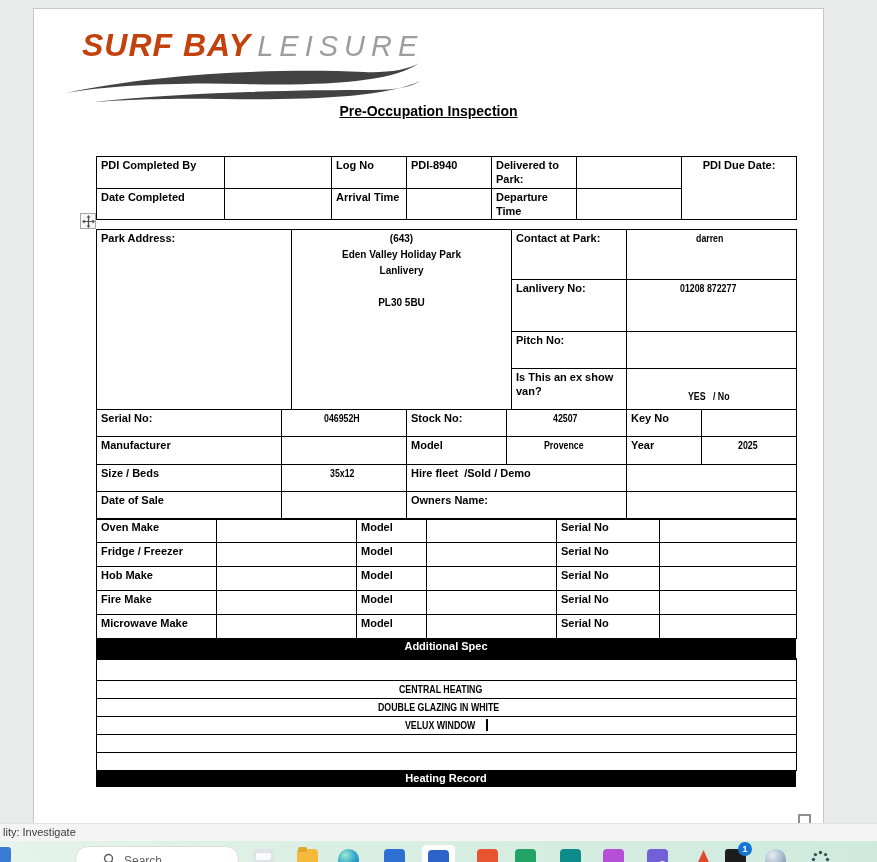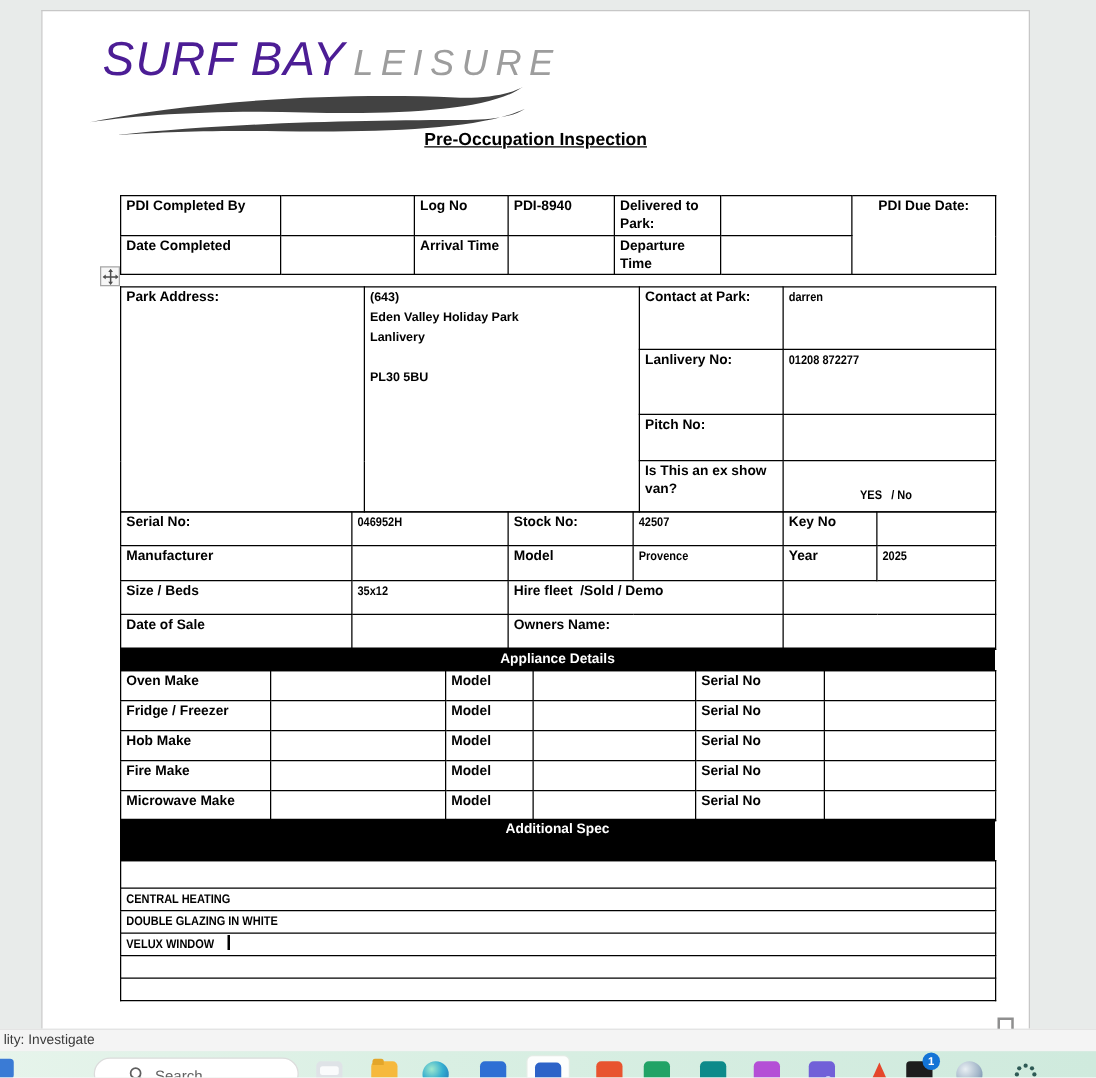--- a/index.html
+++ b/index.html
@@ -7,46 +7,46 @@
   body { position:relative; font-family:"Liberation Sans", sans-serif; background:#e9eceb; }
 
   
   .doc-area { position:absolute; left:0; top:0; right:0; bottom:39px; background:#e8ebea; overflow:hidden; }
   .page { position:absolute; left:33px; top:8px; width:791px; height:900px; background:#ffffff;
           border:1px solid #c7c7c7; border-bottom:none; }
 
   
   .logo-wrap { position:absolute; left:30px; top:18px; width:360px; }
   .logo-text { white-space:nowrap; padding-left:18px; }
-  .logo-bold { font-size:38px; font-weight:normal; font-style:italic; color:#4c1d95; letter-spacing:1px; }
+  .logo-bold { font-size:32px; font-weight:bold; font-style:italic; color:#c2410c; letter-spacing:1px; }
   .logo-light { font-size:29px; font-style:italic; color:#9d9d9d; letter-spacing:6px; margin-left:6px; }
   .logo-swoosh { display:block; margin-top:-4px; }
 
   
   .doc-title { position:absolute; left:0; top:94px; width:100%; text-align:center;
                font-size:14px; font-weight:bold; text-decoration:underline; color:#000; }
 
   
   .tbl-a-pos { position:absolute; left:62px; top:147px; }
   .tbl-rest-pos { position:absolute; left:62px; top:220px; width:700px; }
   table { border-collapse:collapse; table-layout:fixed; width:700px; }
   .stacked { margin-top:-1.5px; }
   td { border:1.5px solid #000; padding:1px 4px; vertical-align:top; overflow:hidden;
        font-size:11px; font-weight:bold; color:#000; line-height:14px; }
-  td.inp { cursor:text; }
+  td.inp { cursor:text;text-align:center; }
   .cond { display:inline-block; transform:scaleX(0.88); transform-origin:0 50%;
           font-size:10px; white-space:pre; letter-spacing:0; }
   .ws-pre { white-space:pre; }
   .cell-center-bottom { vertical-align:bottom; text-align:center; padding-bottom:5px; }
   .addr-line { font-size:10px; line-height:16px; }
   .addr-gap { margin-top:16px; }
 
   .bar { height:19px; background:#000; color:#fff; text-align:center; font-weight:bold;
          font-size:11px; line-height:18px; width:700px; position:relative; z-index:2; margin-top:-1.5px; }
-  .bar.thin { height:34px; line-height:17px; }
+  .bar.thin { height:22px; line-height:17px; }
   .bar.heat { height:17px; line-height:17px; }
 
   .caret { display:inline-block; width:1.5px; height:12px; background:#000; vertical-align:-2px; margin-left:1px; }
 
   
   .move-handle { position:absolute; left:46px; top:204px; width:16px; height:16px;
                  border:1px solid #a6a6a6; background:#f7f7f7; display:flex; align-items:center; justify-content:center; cursor:move; }
   .resize-handle { position:absolute; left:764px; top:805px; width:13px; height:13px;
                    border:2px solid #8f8f8f; background:#fff; z-index:3; cursor:nwse-resize; }
 
@@ -198,21 +198,20 @@
         </tr>
         <tr style="height:28px">
           <td>Date of Sale</td>
           <td class="inp"></td>
           <td colspan="2">Owners Name:</td>
           <td colspan="2" class="inp"></td>
         </tr>
       </tbody>
         </table>
 
-      <div class="bar">Appliance Details</div>
 
       <table class="stacked">
         <colgroup>
             <col style="width:120px">
             <col style="width:140px">
             <col style="width:70px">
             <col style="width:130px">
             <col style="width:103px">
             <col style="width:137px">
           </colgroup>
@@ -281,20 +280,21 @@
             </tr>
         <tr style="height:18px">
               <td class="inp"></td>
             </tr>
         <tr style="height:18px">
               <td class="inp"></td>
             </tr>
       </tbody>
         </table>
 
+      <div class="bar heat">Heating Record</div>
     </div>
 
     <div class="resize-handle"></div>
   </div>
 </div>
 
 <div class="status-bar">
   <span>lity: Investigate</span>
 </div>
 

